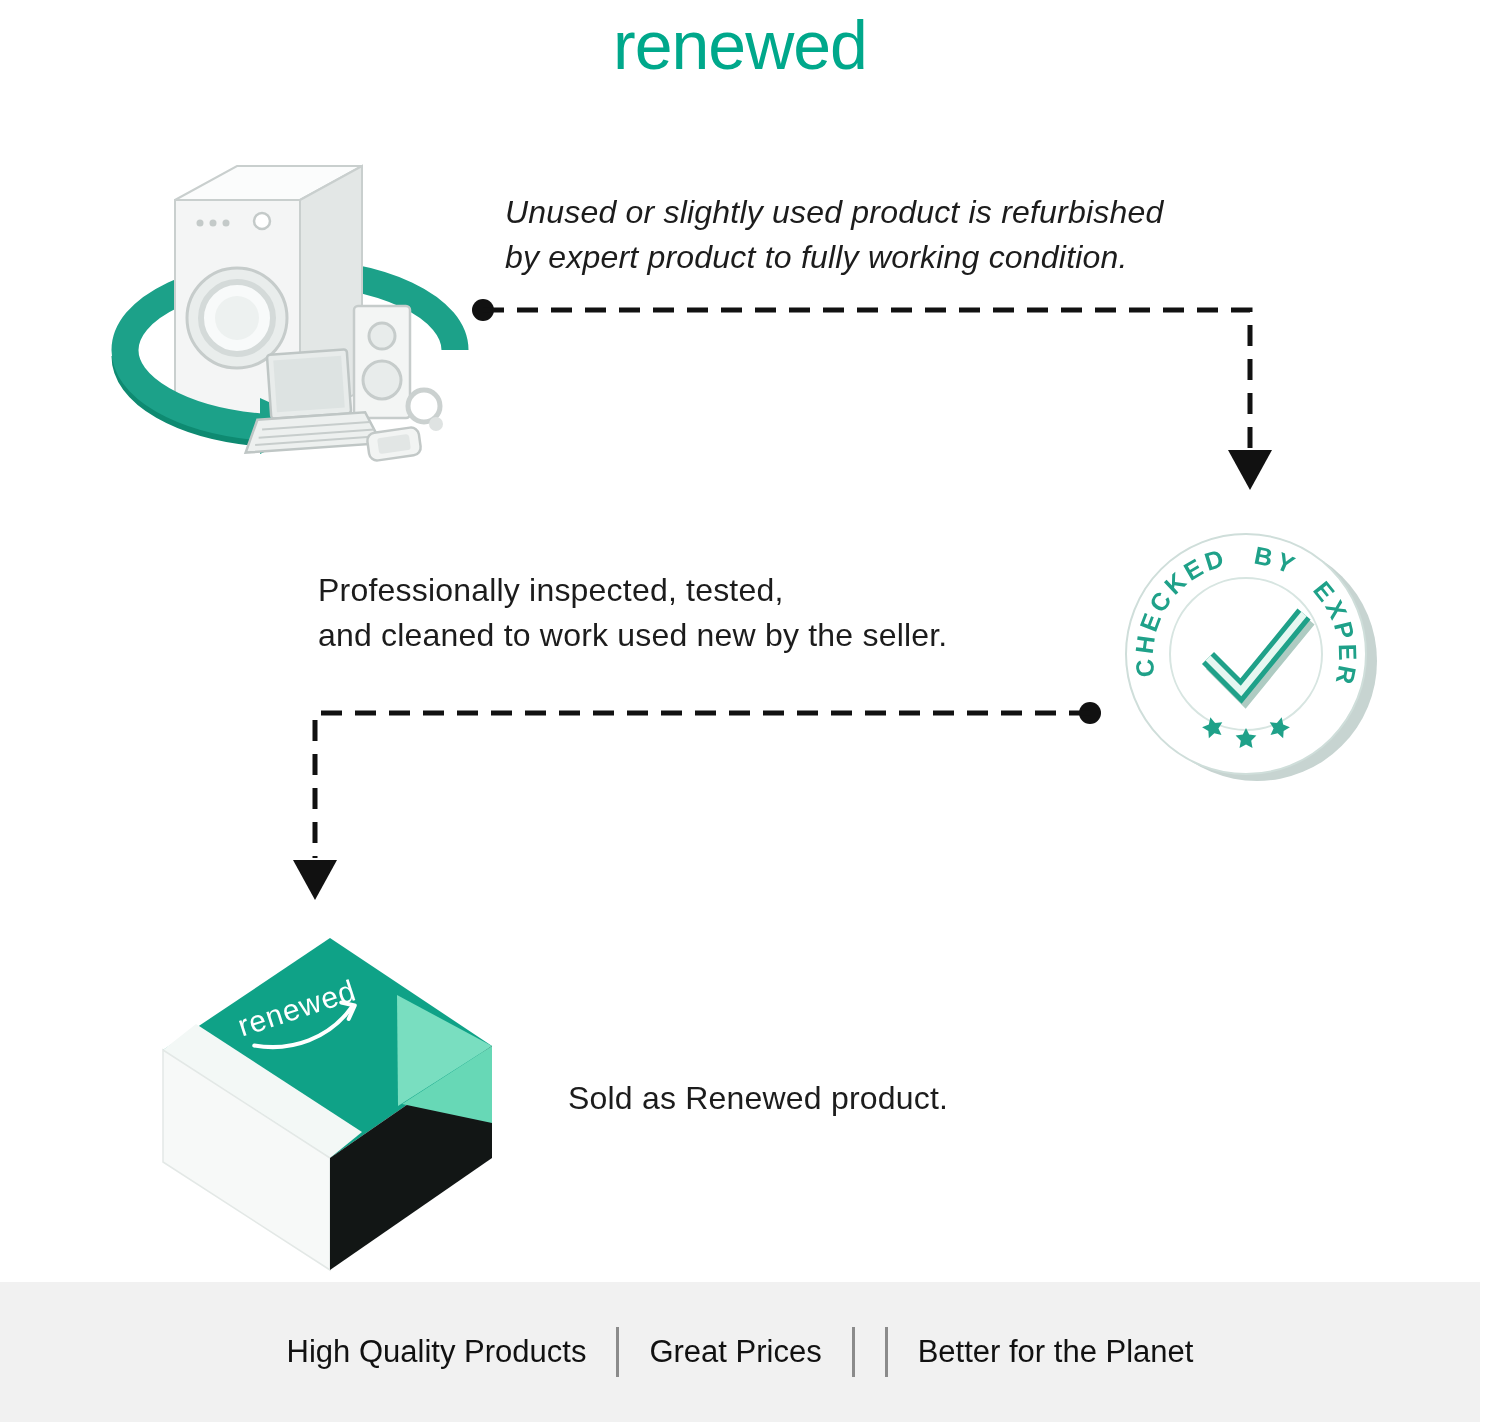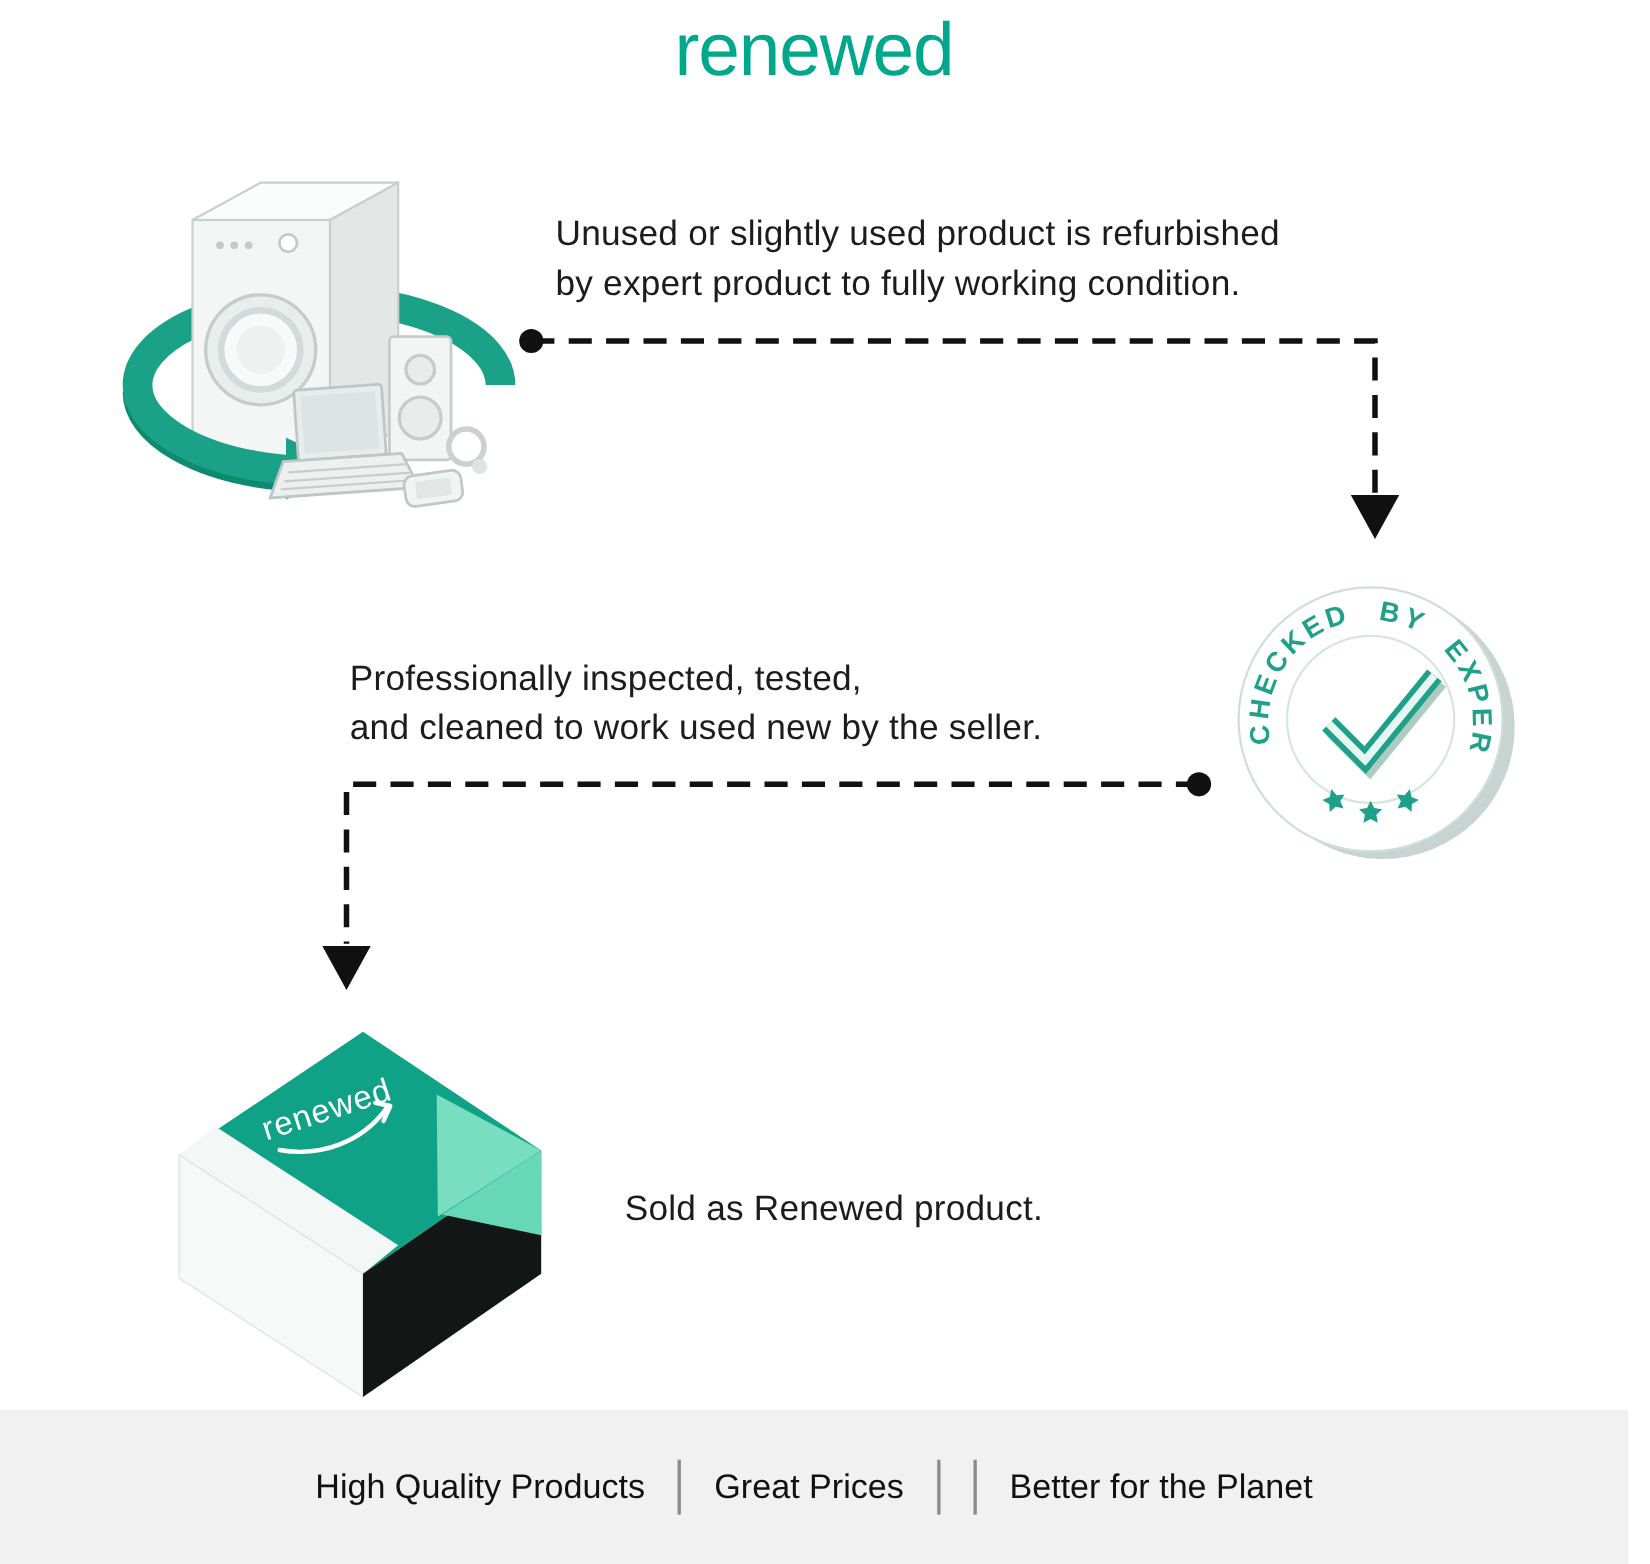--- a/index.html
+++ b/index.html
@@ -10,22 +10,22 @@
     font-family:"Liberation Sans", sans-serif;
     color:#1c1c1c;
   }
   .title {
     position:absolute; top:6px; left:0; width:100%;
     text-align:center; font-size:68px; font-weight:500;
     color:#00A88B; letter-spacing:-1px;
   }
   .overlay { position:absolute; left:0; top:0; width:1500px; height:1422px; pointer-events:none; }
   .step { position:absolute; font-size:32px; line-height:1.42; color:#1c1c1c; letter-spacing:0.2px; }
-  .step-1 { left:505px; top:190px; }
-  .step-2 { left:318px; top:594px; }
+  .step-1 { left:505px; top:190px;font-style:italic; }
+  .step-2 { left:318px; top:568px; }
   .step-3 { left:568px; top:1076px; }
   .products-svg { position:absolute; left:110px; top:128px; width:390px; height:350px; }
   .badge-svg { position:absolute; left:1120px; top:518px; width:258px; height:272px; }
   .box-svg { position:absolute; left:150px; top:918px; width:360px; height:360px; }
   svg text { font-family:"Liberation Sans", sans-serif; }
   .badge-label-text { font-size:25px; font-weight:bold; fill:#1FA189; letter-spacing:3.5px; word-spacing:14px; }
   .box-label-text { font-size:30px; fill:#ffffff; letter-spacing:1px; }
   .footer {
     position:absolute; left:0; right:0; bottom:0; height:140px;
     background:#F1F1F1; display:flex; align-items:center; justify-content:center;

